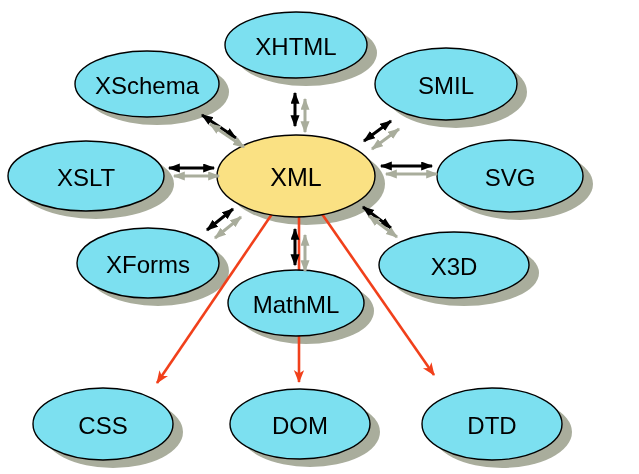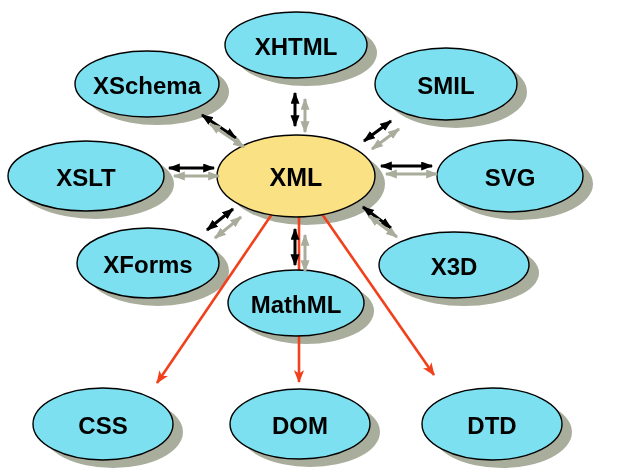--- a/index.html
+++ b/index.html
@@ -1,21 +1,21 @@
 <!DOCTYPE html>
 <html><head>
 <meta charset="utf-8">
 <style>
   html, body { margin: 0; padding: 0; }
   body {
     width: 639px; height: 474px;
     background: #ffffff;
     font-family: "Liberation Sans", sans-serif;
   }
-  .stage { position: relative; width: 639px; height: 474px; overflow: hidden; font-weight: bold; }
+  .stage { position: relative; width: 639px; height: 474px; overflow: hidden; }
   svg { display: block; }
   text {
     font-family: "Liberation Sans", sans-serif;
     font-size: 24px;
     fill: #000000;
   }
   text.center-label { font-size: 25px; }
   .node-ellipse { stroke: #000000; stroke-width: 1.4; }
   .arrow-line { fill: none; stroke-width: 3; }
   .red-line { fill: none; stroke-width: 2.6; }

